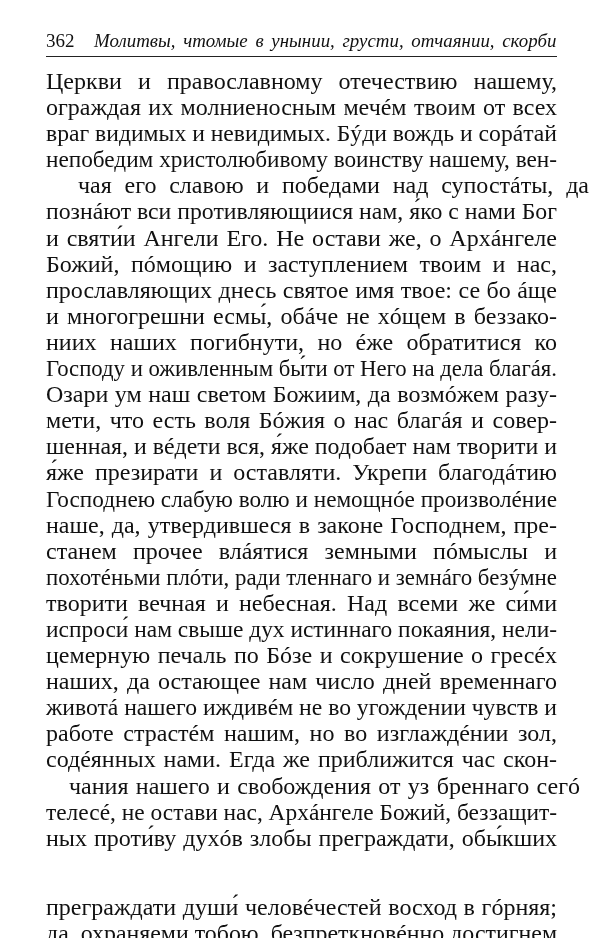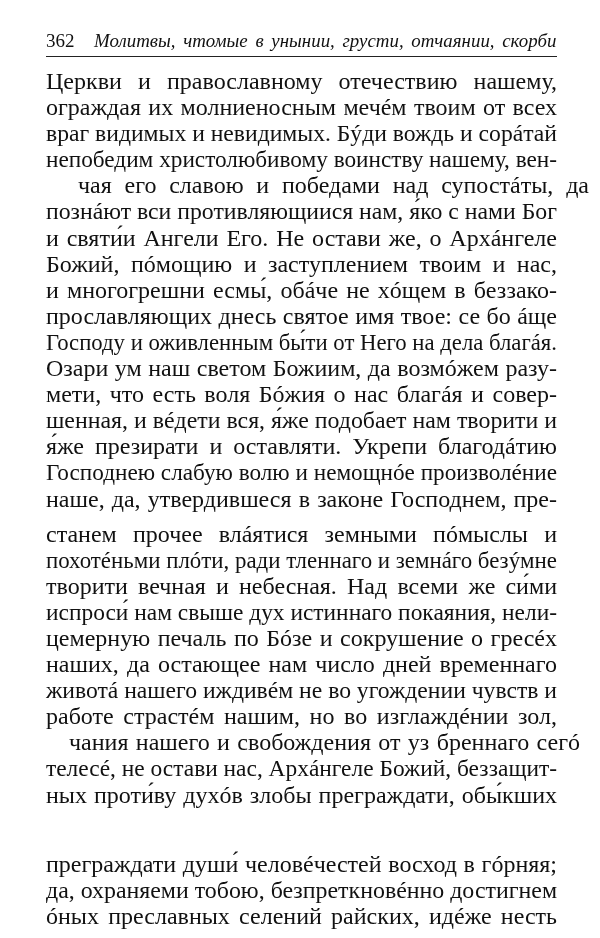--- a/index.html
+++ b/index.html
@@ -70,36 +70,38 @@
 
 <div class="body-text">
   <span class="line" style="width: 511px;">Церкви и православному отечествию нашему,</span>
   <span class="line" style="width: 511px;">ограждая их молниеносным мечéм твоим от всех</span>
   <span class="line" style="width: 518.828px; transform: scaleX(0.984912);">враг видимых и невидимых. Бýди вождь и сорáтай</span>
   <span class="line" style="width: 527.625px; transform: scaleX(0.968491);">непобедим христолюбивому воинству нашему, вен-</span>
   <span class="line" style="width: 511px; margin-left: 32px;">чая его славою и победами над супостáты, да</span>
   <span class="line" style="width: 516.266px; transform: scaleX(0.989801);">познáют вси противляющиися нам, я́ко с нами Бог</span>
   <span class="line" style="width: 511px;">и святи́и Ангели Его. Не остави же, о Архáнгеле</span>
   <span class="line" style="width: 511px;">Божий, пóмощию и заступлением твоим и нас,</span>
+  <span class="line" style="width: 511px;">прославляющих днесь святое имя твое: се бо áще</span>
   <span class="line" style="width: 511px;">и многогрешни есмы́, обáче не хóщем в беззако-</span>
-  <span class="line" style="width: 511px;">прославляющих днесь святое имя твое: се бо áще</span>
+  <span class="line" style="width: 511px;">ниих наших погибнути, но éже обратитися ко</span>
   <span class="line" style="width: 539.531px; transform: scaleX(0.947118);">Господу и оживленным бы́ти от Него на дела благáя.</span>
   <span class="line" style="width: 511px;">Озари ум наш светом Божиим, да возмóжем разу-</span>
   <span class="line" style="width: 511px;">мети, что есть воля Бóжия о нас благáя и совер-</span>
   <span class="line" style="width: 514.109px; transform: scaleX(0.993952);">шенная, и вéдети вся, я́же подобает нам творити и</span>
   <span class="line" style="width: 511px;">я́же презирати и оставляти. Укрепи благодáтию</span>
   <span class="line" style="width: 528.562px; transform: scaleX(0.966773);">Господнею слабую волю и немощнóе произволéние</span>
   <span class="line" style="width: 511px;">наше, да, утвердившеся в законе Господнем, пре-</span>
-  <span class="line" style="width: 511px; margin-top: 9px;">станем прочее влáятися земными пóмыслы и</span>
+  <span class="line" style="width: 511px;">станем прочее влáятися земными пóмыслы и</span>
   <span class="line" style="width: 535.859px; transform: scaleX(0.953608);">похотéньми плóти, ради тленнаго и земнáго безýмне</span>
   <span class="line" style="width: 511px;">творити вечная и небесная. Над всеми же си́ми</span>
   <span class="line" style="width: 523.859px; transform: scaleX(0.975453);">испроси́ нам свыше дух истиннаго покаяния, нели-</span>
   <span class="line" style="width: 511px;">цемерную печаль по Бóзе и сокрушение о гресéх</span>
   <span class="line" style="width: 511px;">наших, да остающее нам число дней временнаго</span>
   <span class="line" style="width: 518.812px; transform: scaleX(0.984942);">животá нашего иждивéм не во угождении чувств и</span>
   <span class="line" style="width: 511px;">работе страстéм нашим, но во изглаждéнии зол,</span>
+  <span class="line" style="width: 511px;">содéянных нами. Егда же приближится час скон-</span>
   <span class="line" style="width: 511px; margin-left: 23px;">чания нашего и свобождения от уз бреннаго сегó</span>
   <span class="line" style="width: 523.828px; transform: scaleX(0.975511);">телесé, не остави нас, Архáнгеле Божий, беззащит-</span>
   <span class="line" style="width: 511px;">ных проти́ву духóв злобы преграждати, обы́кших</span>
   <span class="line" style="width: 511px; margin-top: 43px;">преграждати души́ человéчестей восход в гóрняя;</span>
   <span class="line" style="width: 513.609px; transform: scaleX(0.99492);">да, охраняеми тобою, безпреткновéнно достигнем</span>
   <span class="line" style="width: 511px;">óных преславных селений райских, идéже несть</span>
 </div>
 
 </body></html>

